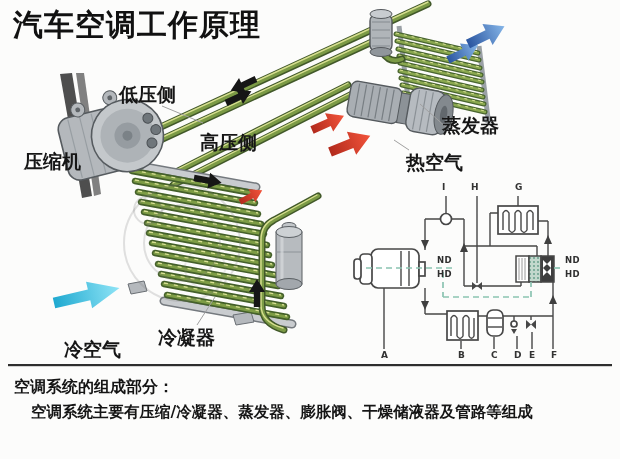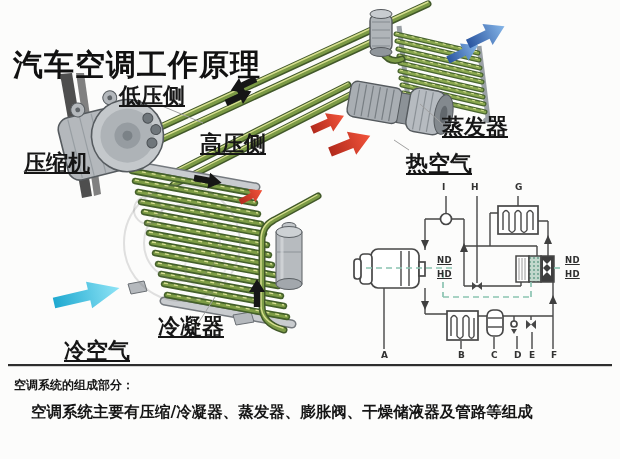--- a/index.html
+++ b/index.html
@@ -2,25 +2,25 @@
 <html><head>
 <meta charset="utf-8">
 <style>
   html,body{margin:0;padding:0;background:#e8e8e8;}
   .stage{
     position:relative;width:620px;height:459px;background:#fcfcfb;
     overflow:hidden;font-family:"DejaVu Sans",sans-serif;
   }
   .stage svg{position:absolute;left:0;top:0;}
   .lbl{position:absolute;font-weight:700;color:#161616;white-space:nowrap;line-height:1;}
-  .title{font-size:30px;font-weight:800;letter-spacing:1px;color:#111;margin-top:40px;}
-  .big{font-size:22px;text-decoration:underline;}
+  .title{font-size:30px;font-weight:800;letter-spacing:1px;color:#111;}
+  .big{font-size:19px;}
   .sm{font-size:9px;color:#333;}
-  .nd{font-size:8.5px;color:#2e2e2e;letter-spacing:.3px;text-decoration:underline;}
-  .foot1{font-size:12px;color:#151515;text-align:right;}
+  .nd{font-size:8.5px;color:#2e2e2e;letter-spacing:.3px;}
+  .foot1{font-size:16px;color:#151515;text-align:right;}
   .foot2{font-size:15.5px;color:#151515;text-align:center;}
   .pD{stroke:#42592a;stroke-width:7;fill:none;stroke-linecap:round}
   .pM{stroke:#7b9a45;stroke-width:4;fill:none;stroke-linecap:round}
   .pL{stroke:#d6de8e;stroke-width:1.4;fill:none;stroke-linecap:round}
   .cD{stroke:#44602a;stroke-width:6.5;fill:none;stroke-linecap:round}
   .cM{stroke:#7d9c45;stroke-width:3.2;fill:none;stroke-linecap:round}
   .cH{stroke:#d9e194;stroke-width:1.3;fill:none;stroke-dasharray:4 6}
   .eD{stroke:#4a6630;stroke-width:5;fill:none;stroke-linecap:round}
   .eM{stroke:#8aa84f;stroke-width:2.4;fill:none;stroke-linecap:round}
   .eH{stroke:#d9e194;stroke-width:1;fill:none;stroke-dasharray:3 5}
@@ -258,21 +258,21 @@
   <rect x="8" y="364" width="604" height="2.2" fill="#2e2e2e"></rect>
 </svg>
 
   <div class="lbl title" style="left:13px;top:10px">汽车空调工作原理</div>
   <div class="lbl big" style="left:119px;top:85px">低压侧</div>
   <div class="lbl big" style="left:200px;top:133px">高压侧</div>
   <div class="lbl big" style="left:24px;top:152px">压缩机</div>
   <div class="lbl big" style="left:442px;top:116px">蒸发器</div>
   <div class="lbl big" style="left:406px;top:153px">热空气</div>
   <div class="lbl big" style="left:64px;top:340px">冷空气</div>
-  <div class="lbl big" style="left:158px;top:316px">冷凝器</div>
+  <div class="lbl big" style="left:158px;top:328px">冷凝器</div>
 
   <div class="lbl sm" style="left:442px;top:183px">I</div>
   <div class="lbl sm" style="left:471px;top:183px">H</div>
   <div class="lbl sm" style="left:515px;top:183px">G</div>
   <div class="lbl sm" style="left:381px;top:351px">A</div>
   <div class="lbl sm" style="left:458px;top:351px">B</div>
   <div class="lbl sm" style="left:491px;top:351px">C</div>
   <div class="lbl sm" style="left:514px;top:351px">D</div>
   <div class="lbl sm" style="left:529px;top:351px">E</div>
   <div class="lbl sm" style="left:551px;top:351px">F</div>

